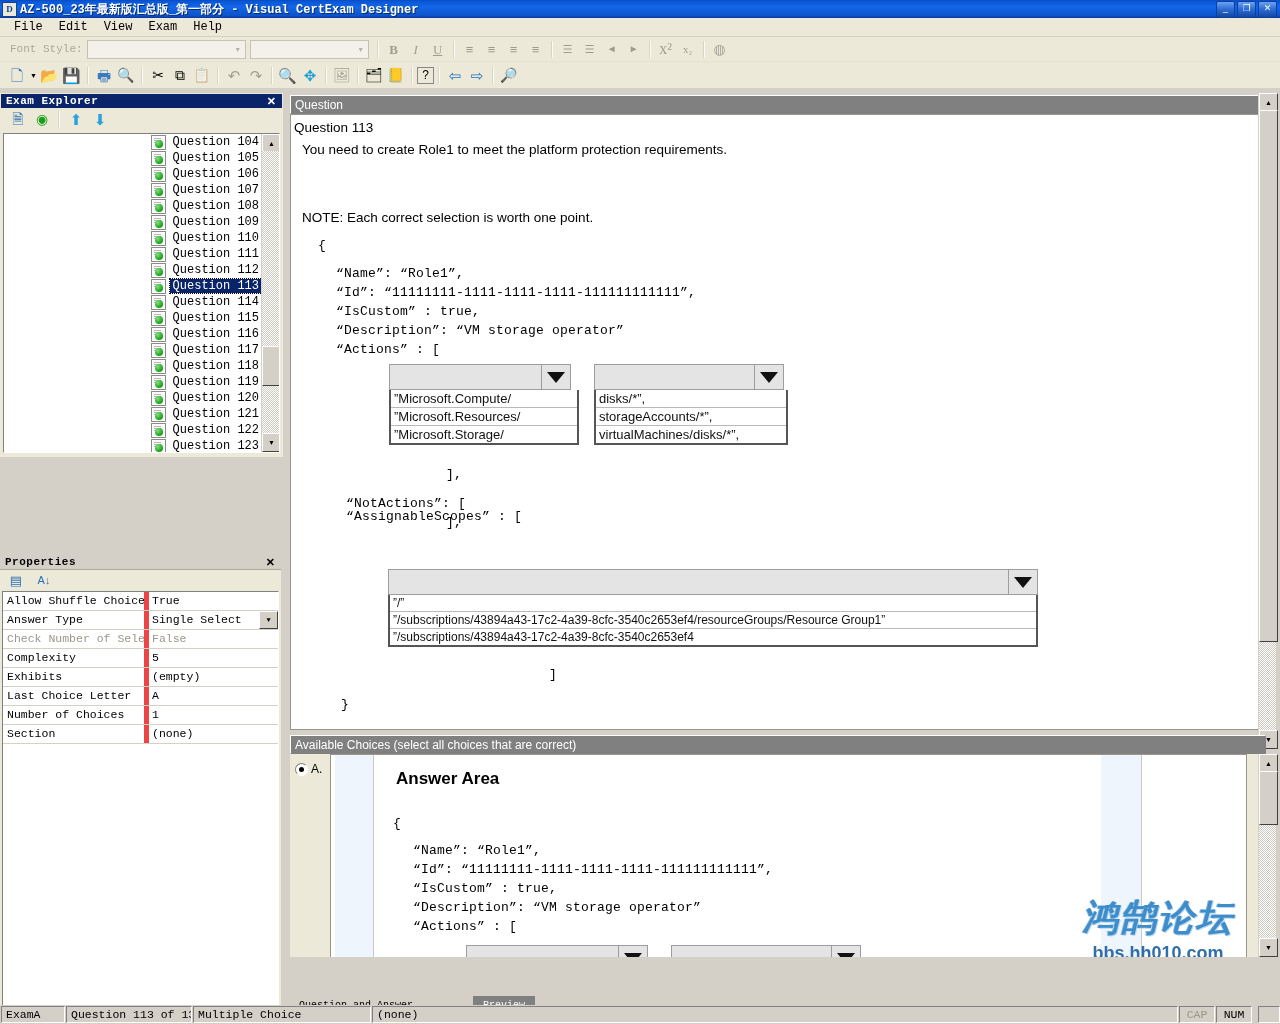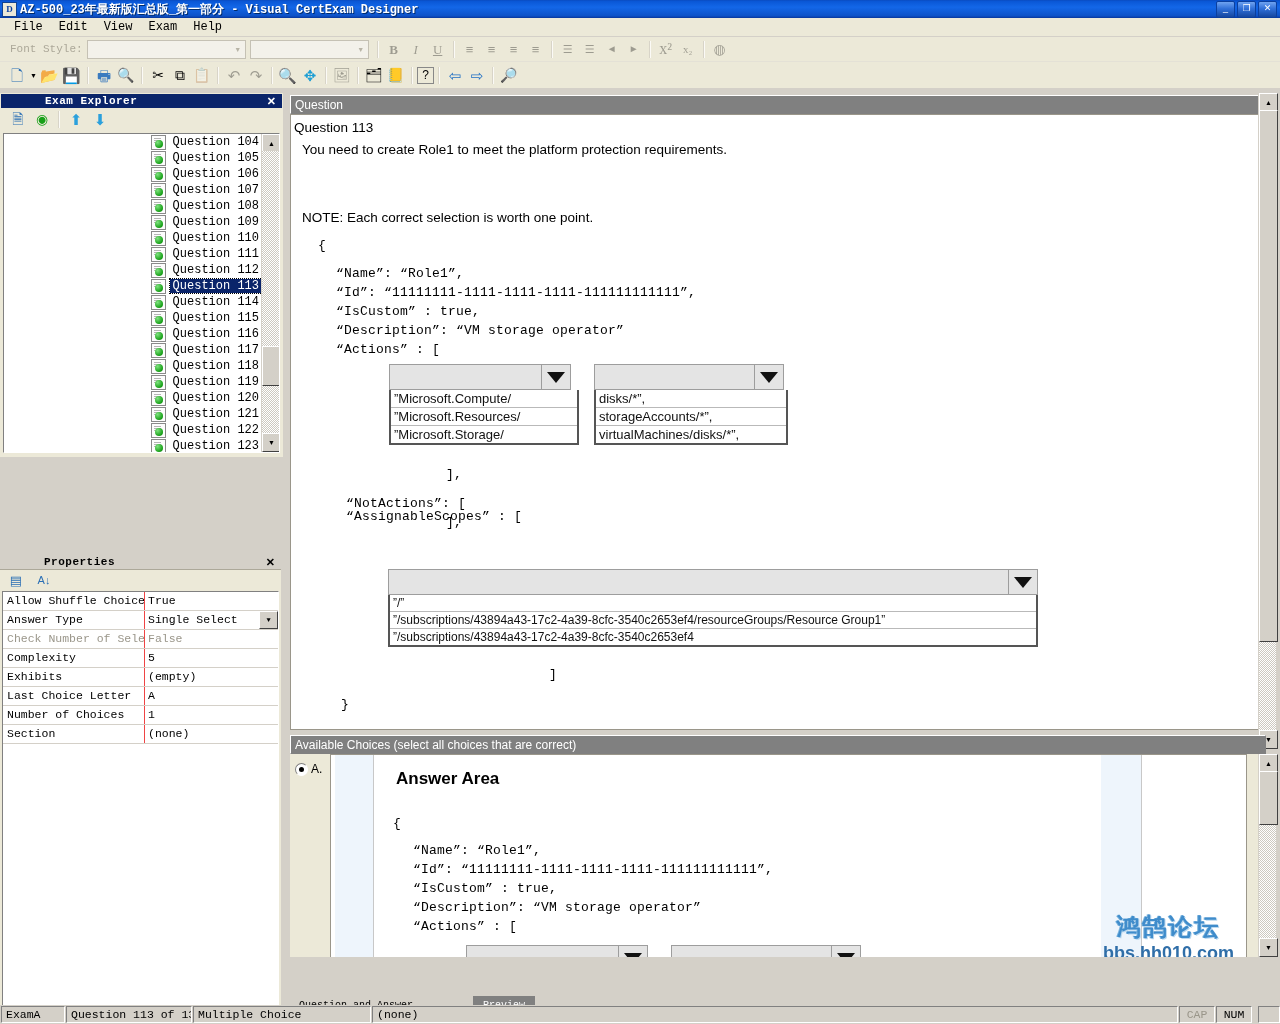--- a/index.html
+++ b/index.html
@@ -72,21 +72,20 @@
   
   #leftdock{position:absolute;left:0;top:0;width:281px;height:912px;}
 
   .panel-title{
     height:14px;background:#0a246a;display:flex;align-items:center;
     padding:0 2px 0 5px;
   }
   .panel-title .pt-text{
     color:#fff;font-family:"Liberation Mono",monospace;font-size:11px;font-weight:bold;
     letter-spacing:.5px;
-    margin-left:39px;
   }
   .panel-title .pt-x{margin-left:auto;color:#fff;font-size:11px;font-weight:bold;padding-right:4px;line-height:11px;}
 
   #explorer{position:absolute;left:0;top:0;width:281px;height:362px;background:#ece9d8;border:1px solid #ece9d8;}
   #explorer .exp-toolbar{height:22px;background:#ece9d8;display:flex;align-items:center;padding-left:5px;}
   #explorer .exp-toolbar .tb-item{width:24px;height:20px;font-size:14px;}
   #tree{
     position:absolute;left:2px;top:39px;width:275px;height:318px;background:#fff;
     border:1px solid;border-color:#808080 #fff #fff #808080;overflow:hidden;
   }
@@ -130,21 +129,21 @@
   
   #properties{position:absolute;left:0;top:462px;width:281px;height:450px;background:#ece9d8;}
   #prop-toolbar{height:20px;display:flex;align-items:center;padding-left:6px;gap:8px;}
   #prop-toolbar .tb-item{width:20px;height:18px;font-size:13px;}
   #prop-grid{
     position:absolute;left:2px;top:36px;width:275px;height:615px;background:#fff;
     border:1px solid;border-color:#808080 #fff #fff #808080;overflow:hidden;
   }
   .prow{height:18px;display:flex;border-bottom:1px solid #d4d0c8;align-items:stretch;}
   .prow .pname{
-    width:137px;flex:0 0 137px;border-right:1px solid #ef4444;
+    width:137px;flex:0 0 137px;border-right:5px solid #ef4444;
     font-family:"Liberation Mono",monospace;font-size:11.5px;
     padding-left:4px;line-height:17px;overflow:hidden;white-space:nowrap;
   }
   .prow .pval{
     flex:1;font-family:"Liberation Mono",monospace;font-size:11.5px;
     padding-left:3px;line-height:17px;white-space:nowrap;overflow:hidden;position:relative;
   }
   .prow.dim .pname,.prow.dim .pval{color:#9a968a;}
   .prow .pdrop{
     position:absolute;right:0;top:0;width:17px;height:16px;background:#d4d0c8;
@@ -213,23 +212,24 @@
   }
   #ansbox .stripe{position:absolute;left:4px;top:0;width:38px;height:100%;background:#eef5fc;}
   #ansbox .pagerule{position:absolute;left:42px;top:0;width:1px;height:100%;background:#c8c8c8;}
   #ansbox .rpagerule{position:absolute;left:810px;top:0;width:1px;height:100%;background:#c8c8c8;}
   #ansbox .rstripe{position:absolute;left:770px;top:0;width:40px;height:100%;background:#eef5fc;}
   .aa-title{font-family:"Liberation Sans",sans-serif;font-size:17px;font-weight:bold;}
   #wm{
     position:absolute;right:12px;bottom:-6px;text-align:center;pointer-events:none;
   }
   #wm .wm1{
-    font-family:"Liberation Sans",sans-serif;font-weight:bold;font-size:24px;
+    font-family:"Liberation Sans",sans-serif;font-weight:bold;font-size:36px;
     color:#3f8ccb;letter-spacing:2px;
     text-shadow:1px 1px 0 #bcd9ef,-1px 0 0 #79b3dd;
+    font-style:italic;
   }
   #wm .wm2{
     font-family:"Liberation Sans",sans-serif;font-weight:bold;font-size:18px;
     color:#2f6ea8;letter-spacing:0px;
   }
   #cscroll{position:absolute;right:5px;top:19px;width:17px;height:203px;background:#e8e5dc;}
 
   
   #tabstrip{position:absolute;left:0;top:886px;width:995px;height:20px;background:#d4d0c8;}
   .tab{

